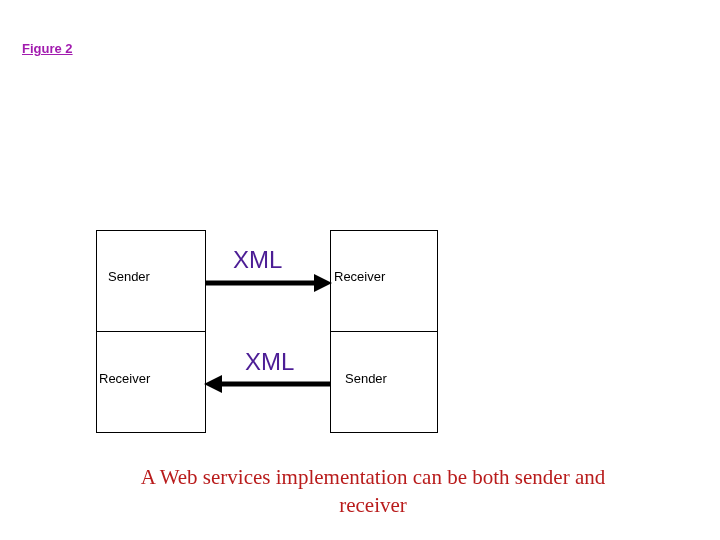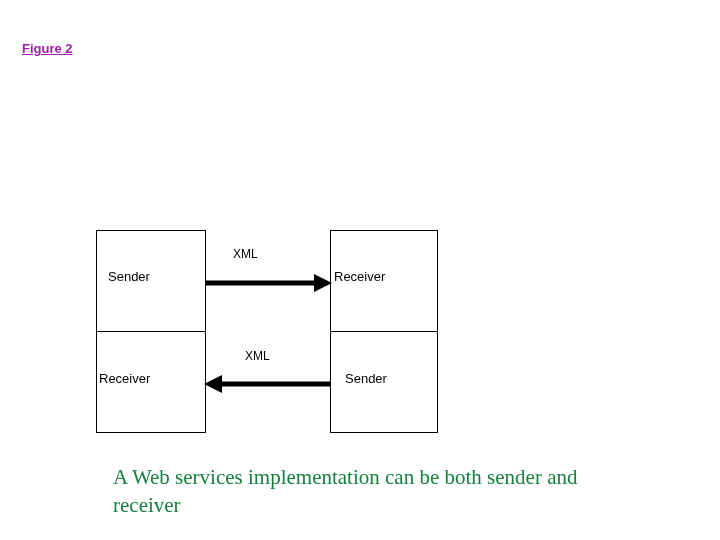--- a/index.html
+++ b/index.html
@@ -51,22 +51,22 @@
     font-family: "Liberation Sans", sans-serif;
     font-size: 13px;
     color: #000000;
     white-space: nowrap;
     line-height: 1;
   }
 
   .edge-label {
     position: absolute;
     font-family: "Liberation Sans", sans-serif;
-    font-size: 12px;
-    color: #000000;
+    font-size: 24px;
+    color: #4c1d95;
     white-space: nowrap;
     line-height: 1;
     text-align: right;
   }
 
   
   #box-sender-left    { left: 96px;  top: 230px; width: 110px; height: 102px; }
   #box-receiver-left  { left: 96px;  top: 331px; width: 110px; height: 102px; }
   #box-receiver-right { left: 330px; top: 230px; width: 108px; height: 102px; }
   #box-sender-right   { left: 330px; top: 331px; width: 108px; height: 102px; }
@@ -93,21 +93,22 @@
 
   
   #caption {
     position: absolute;
     left: 113px;
     top: 464px;
     width: 520px;
     font-family: "Liberation Serif", serif;
     font-size: 21px;
     line-height: 1.32;
-    color: #15803d;
+    color: #b91c1c;
+    text-align: center;
   }
 </style>
 </head>
 <body>
 
 <div id="figure-title">Figure 2</div>
 
 <div id="diagram">
 
   <div class="node-box" id="box-sender-left"></div>

